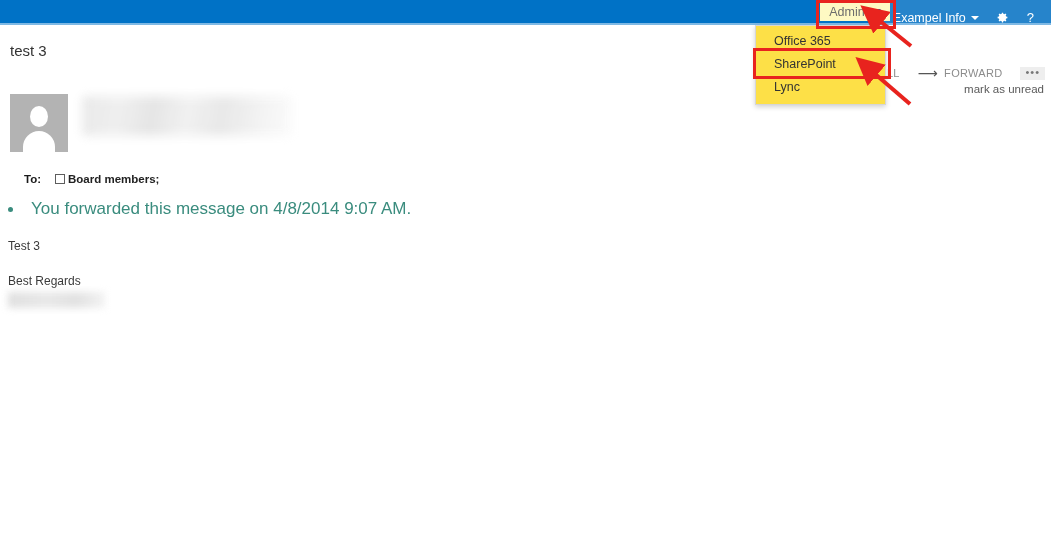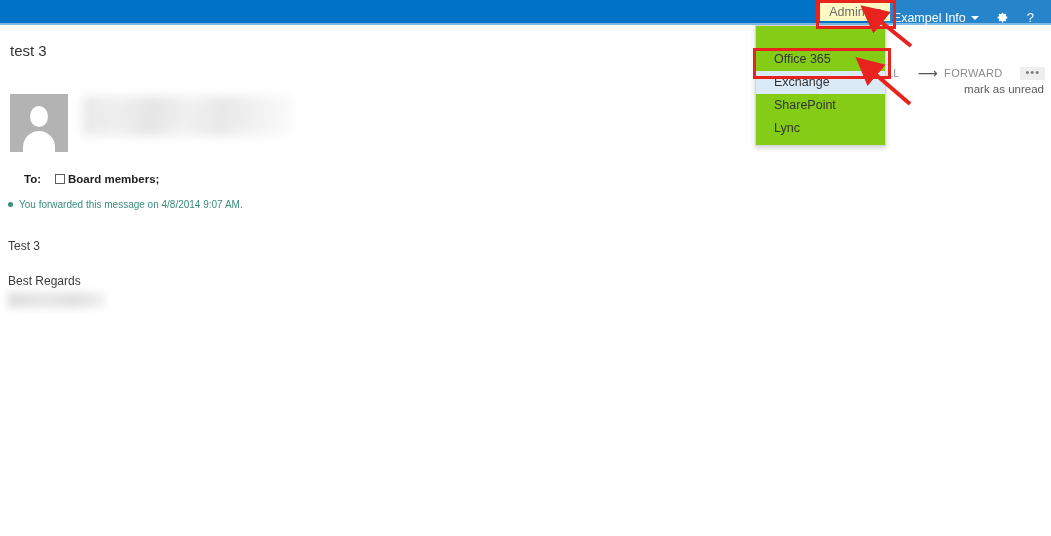--- a/index.html
+++ b/index.html
@@ -136,24 +136,24 @@
     line-height: 23px;
   }
   .icon-btn svg { display: block; }
 
   
   .dropdown {
     position: absolute;
     top: 25px;
     left: 755px;
     width: 129px;
-    background: #84cc16;
+    background: #fde047;
     border: 1px solid #d6d6d6;
     box-shadow: 0 2px 5px rgba(0,0,0,0.18);
-    padding: 22px 0 5px 0;
+    padding: 4px 0 5px 0;
     z-index: 20;
   }
   .dropdown-item {
     height: 23px;
     line-height: 23px;
     padding-left: 18px;
     font-size: 12.5px;
     color: #333333;
     cursor: pointer;
     white-space: nowrap;
@@ -270,25 +270,25 @@
     width: 8px;
     height: 8px;
     border: 1px solid #5d5d5d;
     background: #ffffff;
   }
 
   .forwarded-note {
     position: absolute;
     top: 199px;
     left: 8px;
-    font-size: 10px;
+    font-size: 17px;
     color: #3a8c7e;
     display: flex;
     align-items: center;
-    gap: 6px;
+    gap: 18px;
   }
   .fwd-dot {
     width: 5px;
     height: 5px;
     border-radius: 50%;
     background: #3a8c7e;
     display: inline-block;
   }
 
   .body-line {
@@ -404,23 +404,20 @@
     </svg>
   </div>
   <div class="icon-btn">
     <span>?</span>
   </div>
 </div>
 
 <div class="dropdown">
   <div class="dropdown-item">
     <span>Office 365</span>
-  </div>
-  <div class="dropdown-item active">
-    <span>Exchange</span>
   </div>
   <div class="dropdown-item">
     <span>SharePoint</span>
   </div>
   <div class="dropdown-item">
     <span>Lync</span>
   </div>
 </div>
 
 <div class="vdiv" style="left:875px; top:25px; height:62px;"></div>

